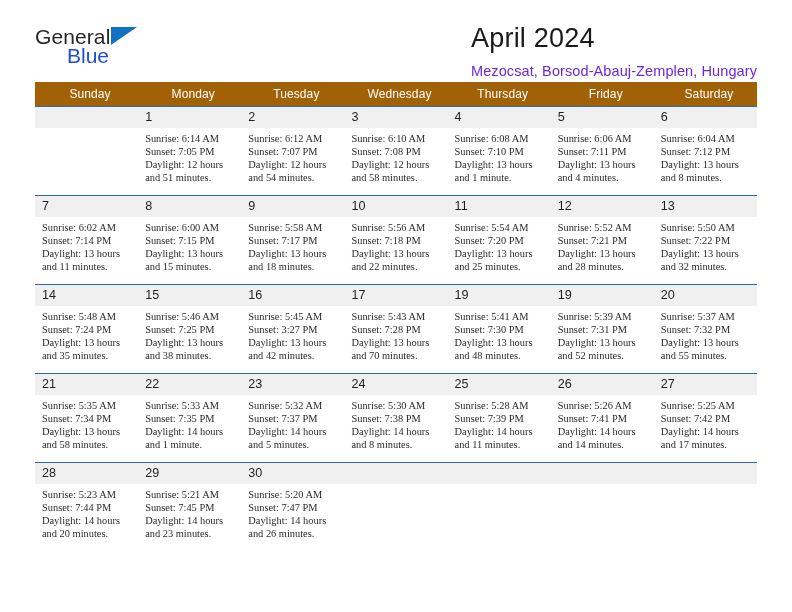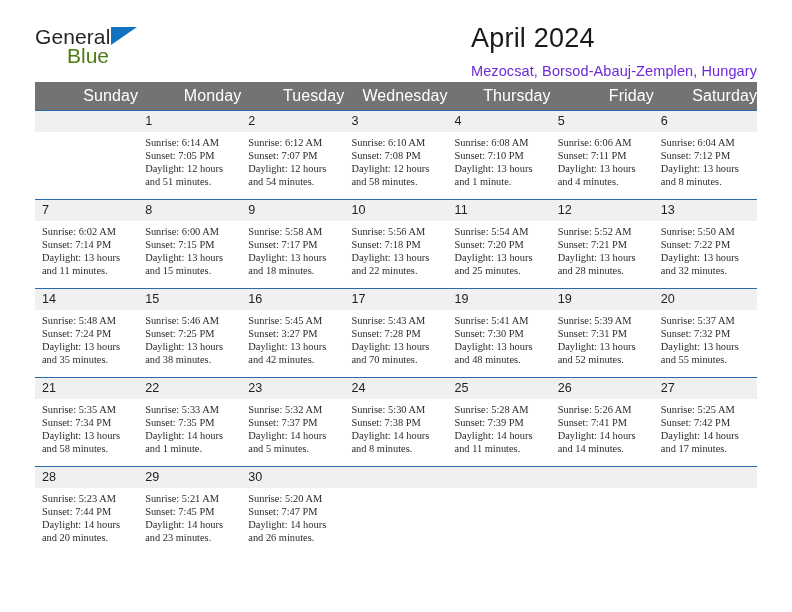--- a/index.html
+++ b/index.html
@@ -45,21 +45,21 @@
     font-size: 21px;
     letter-spacing: .1px;
     color: #262626;
     font-family: "Liberation Sans", sans-serif;
   }
   .logo-blue {
     position: absolute;
     left: 32px;
     top: 21px;
     font-size: 21px;
-    color: #4d7c0f;
+    color: #1d4ed8;
     font-family: "Liberation Sans", sans-serif;
   }
   .logo-tri {
     position: absolute;
     left: 76px;
     top: 3px;
     width: 0;
     height: 0;
     border-left: 26px solid #1271c1;
     border-bottom: 18px solid transparent;
@@ -84,25 +84,25 @@
   }
 
   
   .calendar {
     width: 722px;
     border-collapse: collapse;
     table-layout: fixed;
     margin-top: 8px;
   }
   .calendar th {
-    background: #737373;
+    background: #a16207;
     color: #ffffff;
     font-weight: normal;
-    font-size: 16px;
-    text-align: right;
+    font-size: 12px;
+    text-align: center;
     padding: 5px 0 5px 7px;
     height: 19px;
     box-sizing: border-box;
     border: none;
     letter-spacing: .1px;
   }
   .calendar td {
     vertical-align: top;
     width: 103.14px;
     padding: 0;

